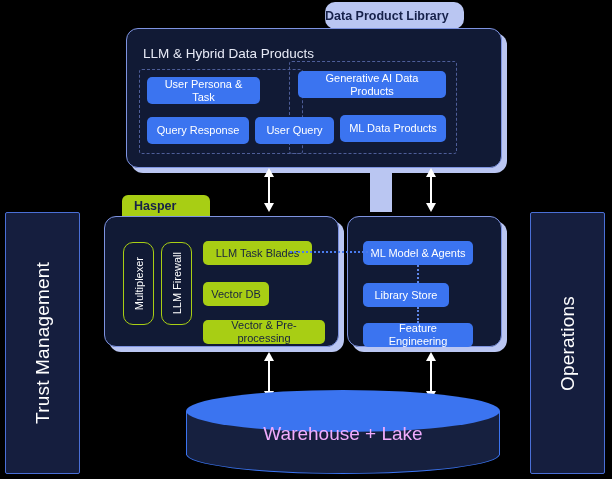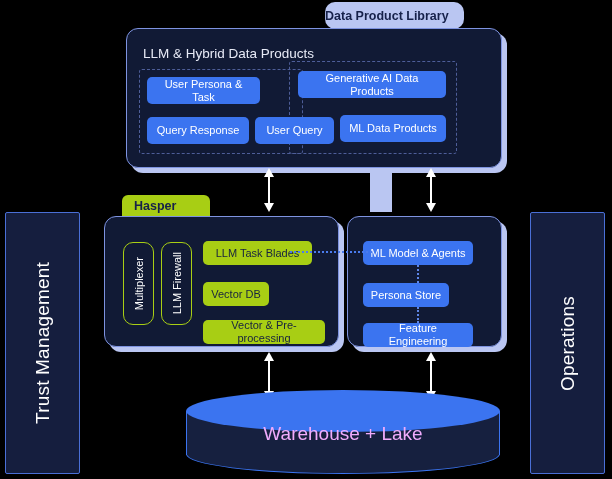--- a/index.html
+++ b/index.html
@@ -140,21 +140,21 @@
 
   <div class="abs panel" style="left:347px;top:216px;width:155px;height:131px;">
 
     <div class="abs pill pill-blue" style="left:15px;top:24px;width:110px;height:24px;">
       <span>ML Model &amp; Agents</span>
     </div>
 
     <div class="abs dot-v" style="left:69px;top:48px;height:18px;"></div>
 
     <div class="abs pill pill-blue" style="left:15px;top:66px;width:86px;height:24px;">
-      <span>Persona Store</span>
+      <span>Library Store</span>
     </div>
 
     <div class="abs dot-v" style="left:69px;top:90px;height:16px;"></div>
 
     <div class="abs pill pill-blue" style="left:15px;top:106px;width:110px;height:24px;">
       <span>Feature Engineering</span>
     </div>
   </div>
 
   <div class="abs dot-h" style="left:290px;top:251px;width:82px;"></div>

